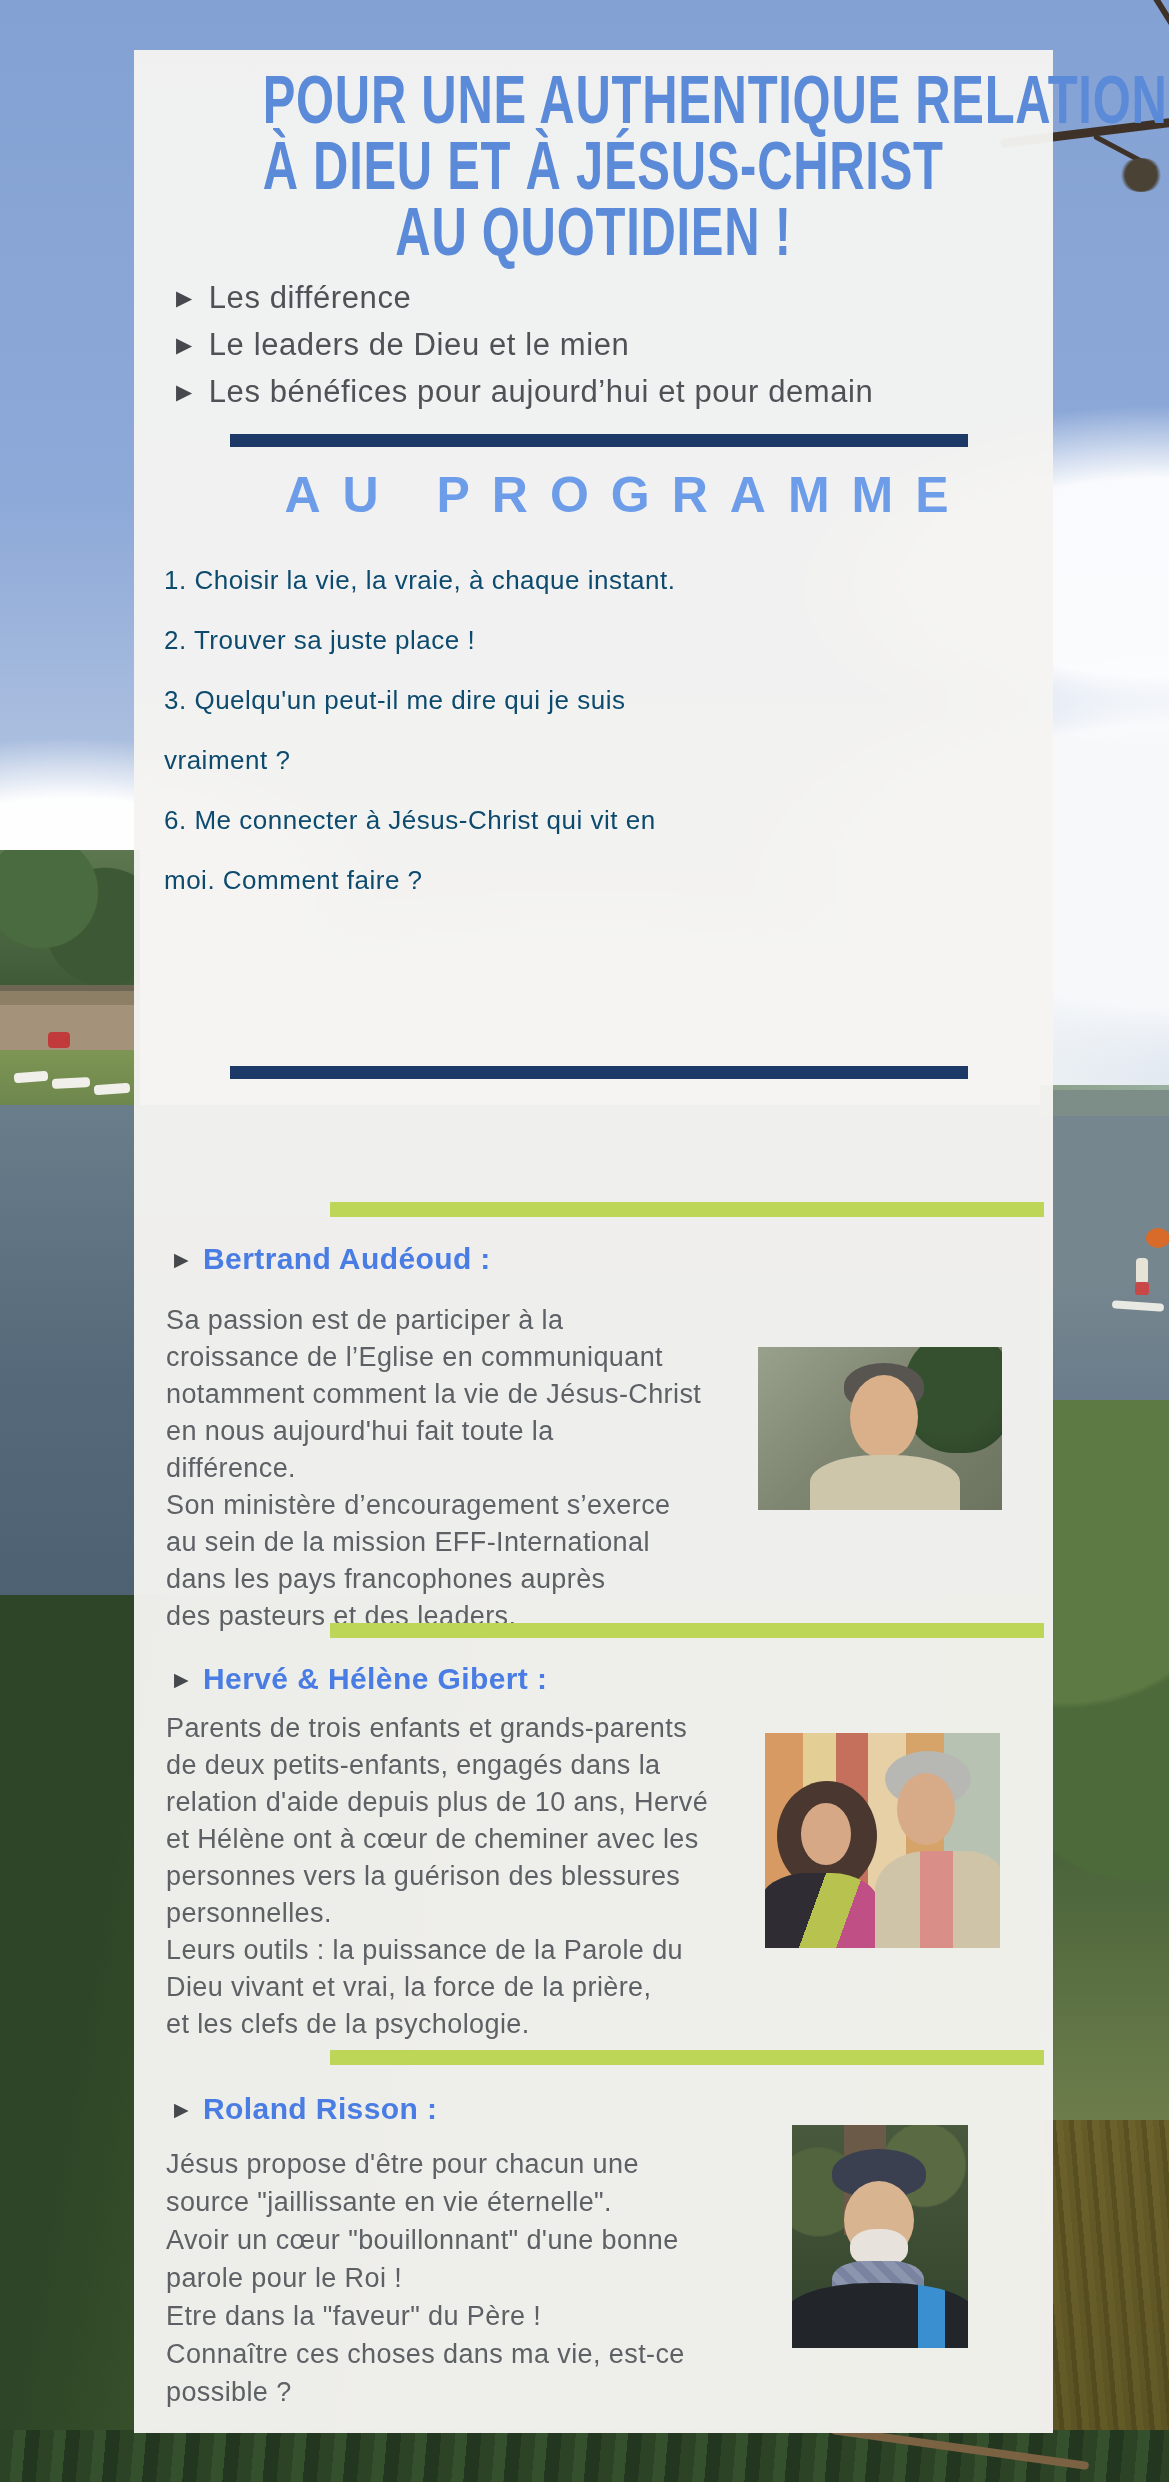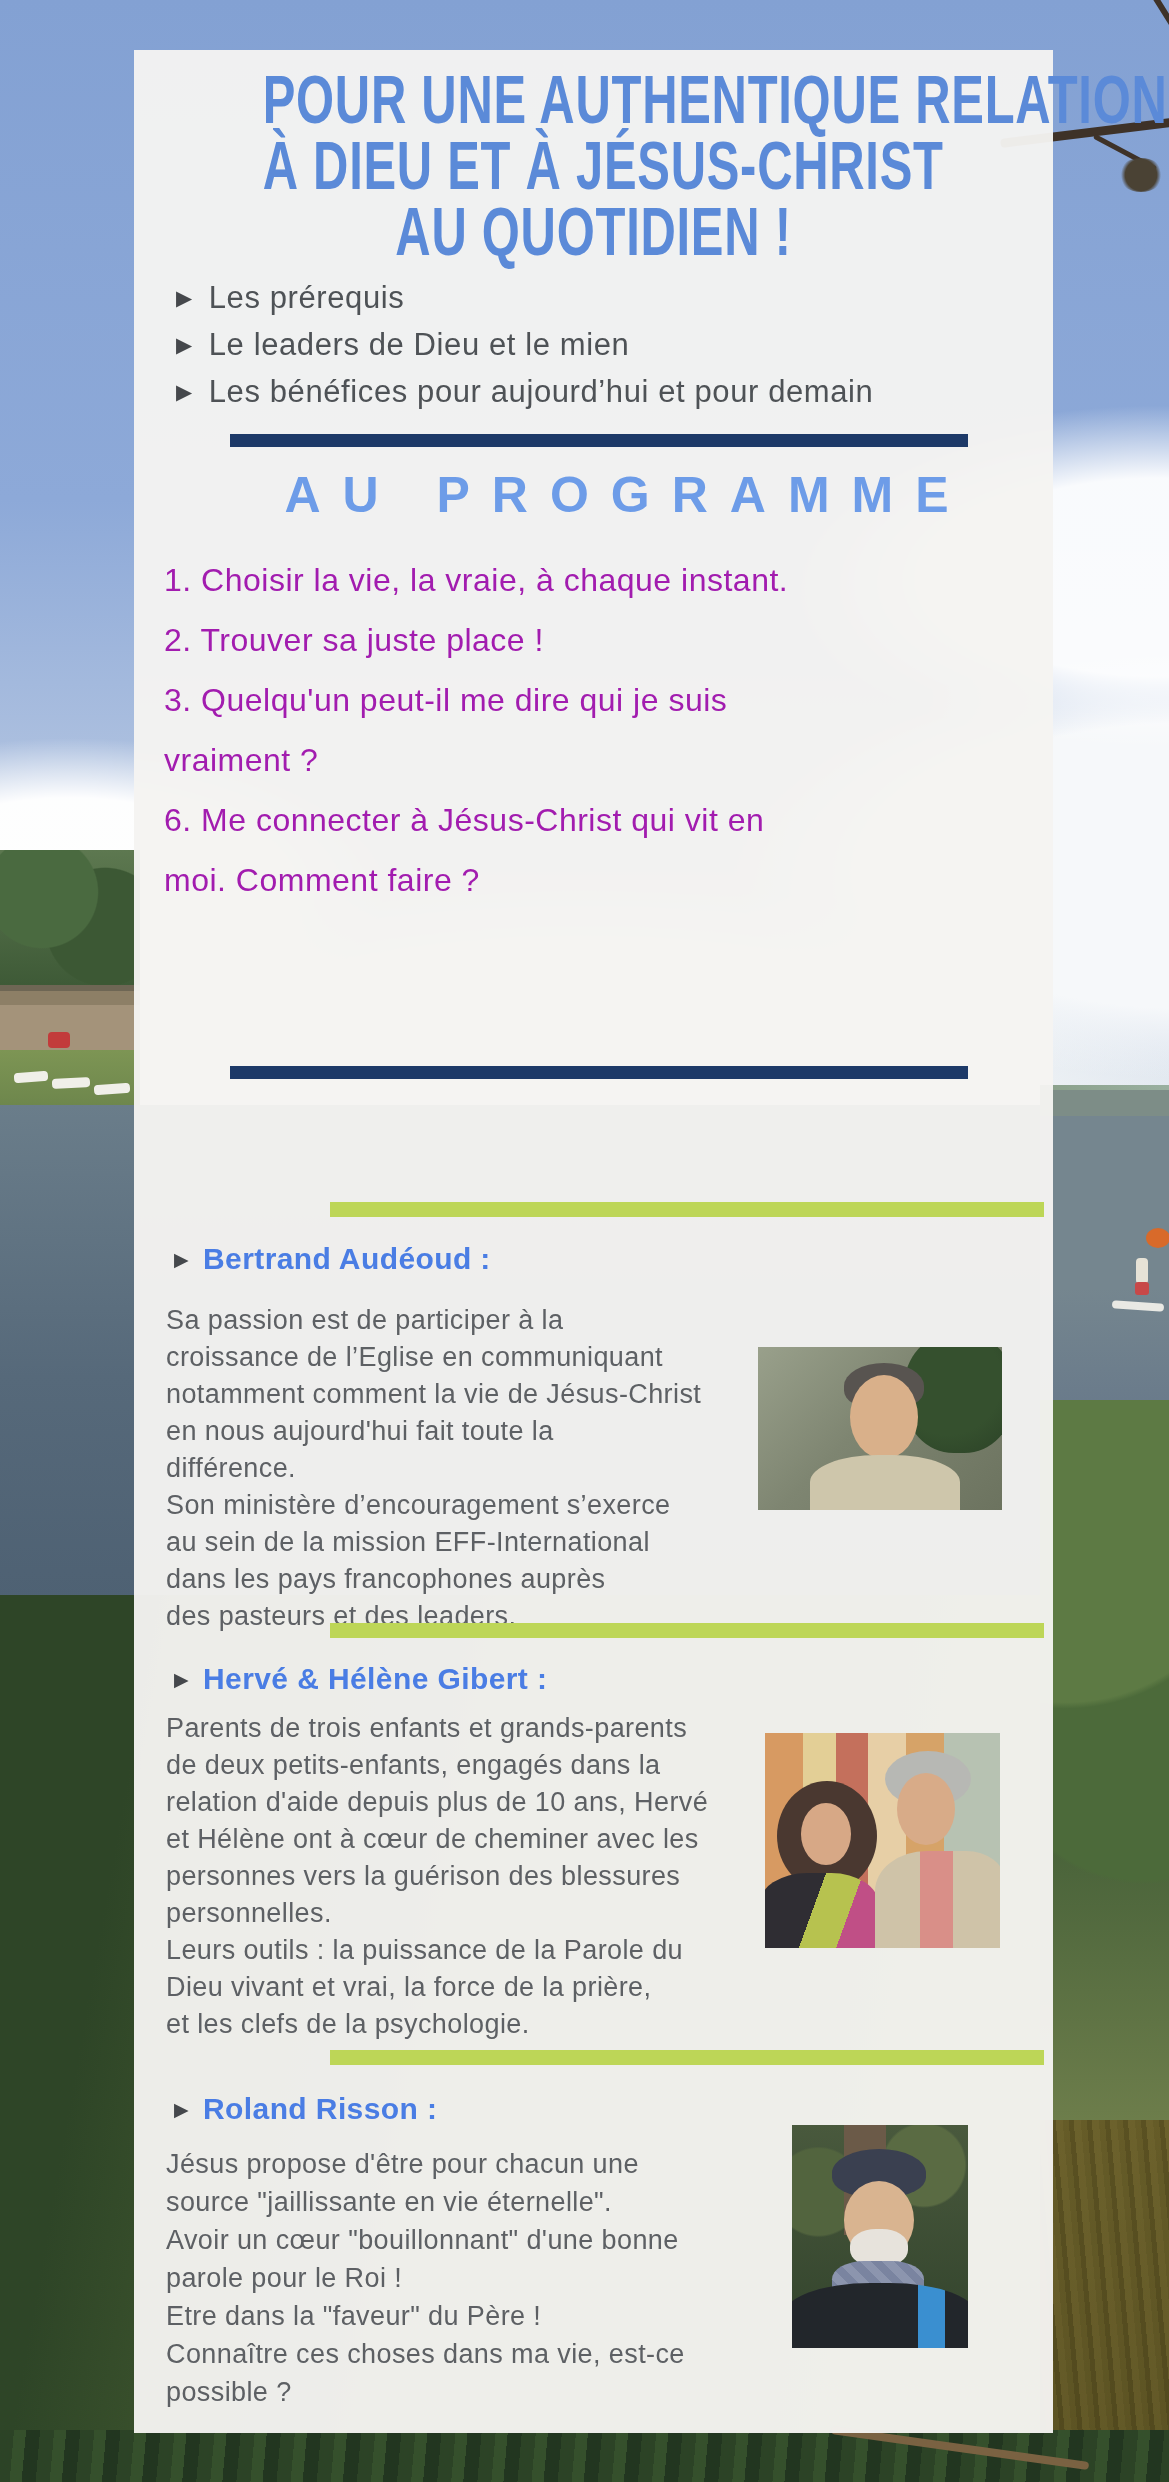--- a/index.html
+++ b/index.html
@@ -60,21 +60,21 @@
   .bullet-row{height:47px;display:flex;align-items:center;}
   .tri{color:#45484c;font-size:21px;margin-right:16px;line-height:1;}
 
   .navy-bar{left:96px;width:738px;height:13px;background:#1d3968;}
   .bar1{top:384px;} .bar2{top:1016px;}
 
   .sec-heading{left:0;width:919px;text-align:center;color:#6d9ce8;font-weight:bold;}
   .prog-heading{top:416px;font-size:50px;letter-spacing:22px;text-indent:22px;margin-left:23px;}
   .interv-heading{top:1046px;font-size:52px;letter-spacing:26px;text-indent:26px;}
 
-  .prog-list{left:30px;top:500px;width:880px;color:#a21caf;font-size:32px;line-height:60px;letter-spacing:.5px;}
+  .prog-list{left:30px;top:500px;width:880px;color:#0c4a6e;font-size:26px;line-height:60px;letter-spacing:.5px;}
   .prog-item{white-space:pre-line;}
 
   .lime-bar{left:196px;width:714px;height:15px;background:#bdd657;}
   .lime1{top:1152px;} .lime2{top:1573px;} .lime3{top:2000px;}
 
   .speaker-name{color:#4a7de4;font-weight:bold;font-size:30px;letter-spacing:.4px;display:flex;align-items:center;}
   .speaker-name .tri{font-size:19px;margin-right:14px;}
   .bio{color:#5d6064;font-size:27px;letter-spacing:.4px;white-space:pre-line;width:640px;}
   .b-name{left:40px;top:1192px;} .b-bio{left:32px;top:1252px;line-height:37px;}
   .h-name{left:40px;top:1612px;} .h-bio{left:32px;top:1660px;line-height:37px;}
@@ -148,21 +148,21 @@
 
     <div class="abs title">
       <span class="title-line">POUR UNE AUTHENTIQUE RELATION</span>
       <span class="title-line">À DIEU ET À JÉSUS-CHRIST</span>
       <span class="title-line">AU QUOTIDIEN !</span>
     </div>
 
     <div class="abs intro">
       <div class="bullet-row">
         <span class="tri">▶</span>
-        <span>Les prérequis</span>
+        <span>Les différence</span>
       </div>
       <div class="bullet-row">
         <span class="tri">▶</span>
         <span>Le leaders de Dieu et le mien</span>
       </div>
       <div class="bullet-row">
         <span class="tri">▶</span>
         <span>Les bénéfices pour aujourd’hui et pour demain</span>
       </div>
     </div>

